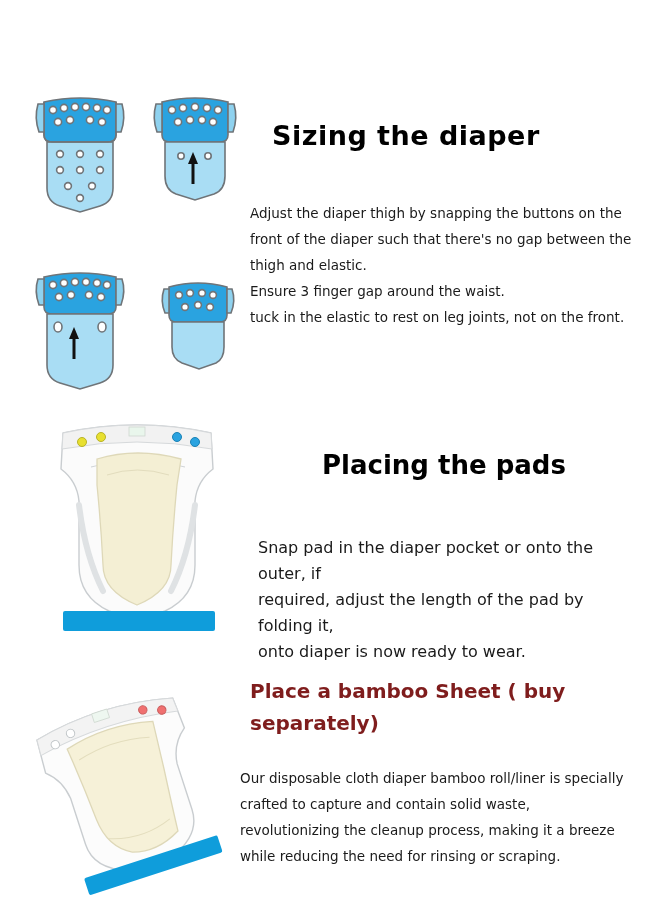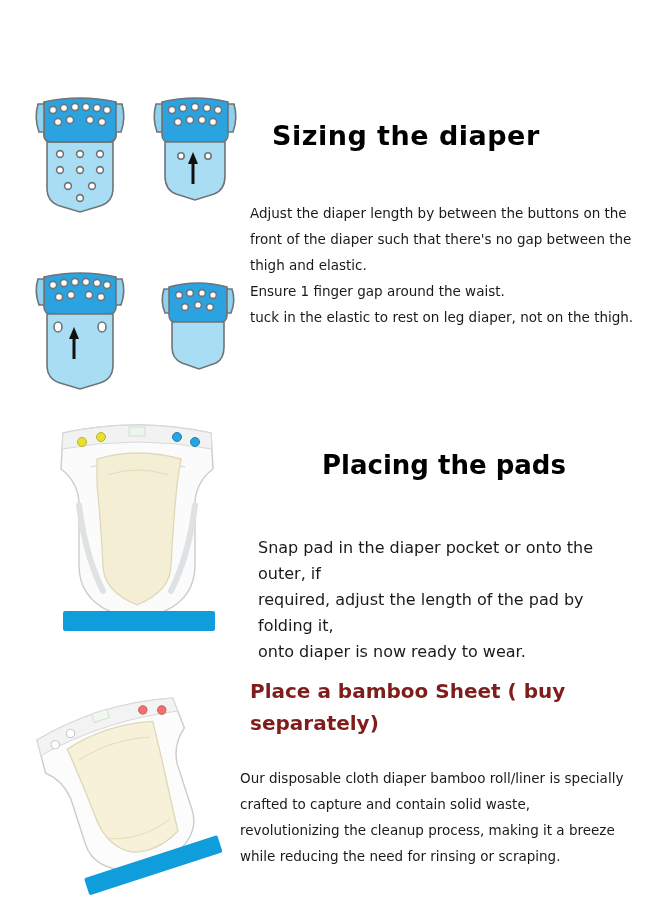--- a/index.html
+++ b/index.html
@@ -209,25 +209,25 @@
           <circle cx="55" cy="42" r="3.4" fill="#ffffff"></circle>
         </g>
 
       </g>
     </svg>
   </div>
 
   <div class="sec1-title">Sizing the diaper</div>
 
   <div class="sec1-body">
-    <p class="p">Adjust the diaper length by between the buttons on the</p>
+    <p class="p">Adjust the diaper thigh by snapping the buttons on the</p>
     <p class="p">front of the diaper such that there's no gap between the</p>
     <p class="p">thigh and elastic.</p>
-    <p class="p">Ensure 1 finger gap around the waist.</p>
-    <p class="p">tuck in the elastic to rest on leg diaper, not on the thigh.</p>
+    <p class="p">Ensure 3 finger gap around the waist.</p>
+    <p class="p">tuck in the elastic to rest on leg joints, not on the front.</p>
   </div>
 
   <div class="sec2-art">
     <svg width="185" height="240" viewBox="0 0 185 240" xmlns="http://www.w3.org/2000/svg">
 
       <path d="M18 18 Q92 2 166 18 L168 54 Q152 66 150 86 L150 150 Q150 182 120 196 L92 206 L64 196 Q34 182 34 150 L34 86 Q32 66 16 54 Z" fill="#fbfbfb" stroke="#c9cdd0" stroke-width="1.4"></path>
 
       <path d="M18 18 Q92 2 166 18 L167 34 Q92 20 17 34 Z" fill="#f2f2f2" stroke="#d6d9db" stroke-width="1"></path>
 
       <circle cx="37" cy="27" r="4.5" fill="#e8e030" stroke="#b9b327" stroke-width="1"></circle>

